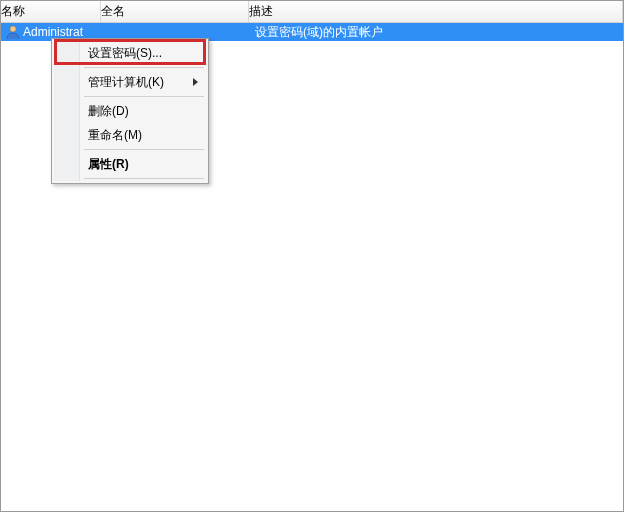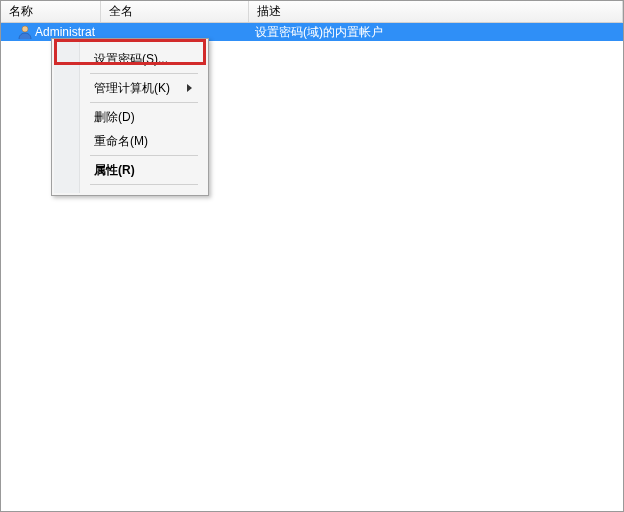--- a/index.html
+++ b/index.html
@@ -15,21 +15,21 @@
 }
 .header {
   display: flex;
   height: 22px;
   background: linear-gradient(#fdfdfd, #f0f0f0);
   border-bottom: 1px solid #d0d0d0;
 }
 .header-col {
   display: flex;
   align-items: center;
-  padding: 0 8px;
+  padding: 0 0;
   border-right: 1px solid #d8d8d8;
   color: #000;
   cursor: default;
   user-select: none;
 }
 .col-name { width: 100px; }
 .col-fullname { width: 148px; }
 .col-desc { flex: 1; }
 .rows { position: relative; }
 .row {
@@ -38,21 +38,21 @@
   align-items: center;
 }
 .row.selected {
   background: #2f8ff7;
   color: #fff;
 }
 .cell-name {
   width: 100px;
   display: flex;
   align-items: center;
-  padding-left: 16px;
+  padding-left: 4px;
   overflow: hidden;
   white-space: nowrap;
 }
 .cell-fullname { width: 148px; }
 .cell-desc {
   flex: 1;
   padding-left: 6px;
   white-space: nowrap;
   overflow: hidden;
 }
@@ -64,21 +64,21 @@
   flex-shrink: 0;
 }
 .context-menu {
   position: absolute;
   left: 50px;
   top: 37px;
   width: 158px;
   background: #f5f5f5;
   border: 1px solid #a0a0a0;
   box-shadow: 2px 2px 4px rgba(0,0,0,0.25);
-  padding: 8px;
+  padding: 2px;
 }
 .menu-gutter {
   position: absolute;
   left: 2px;
   top: 2px;
   bottom: 2px;
   width: 26px;
   background: #eef0f2;
   border-right: 1px solid #e0e2e4;
 }

